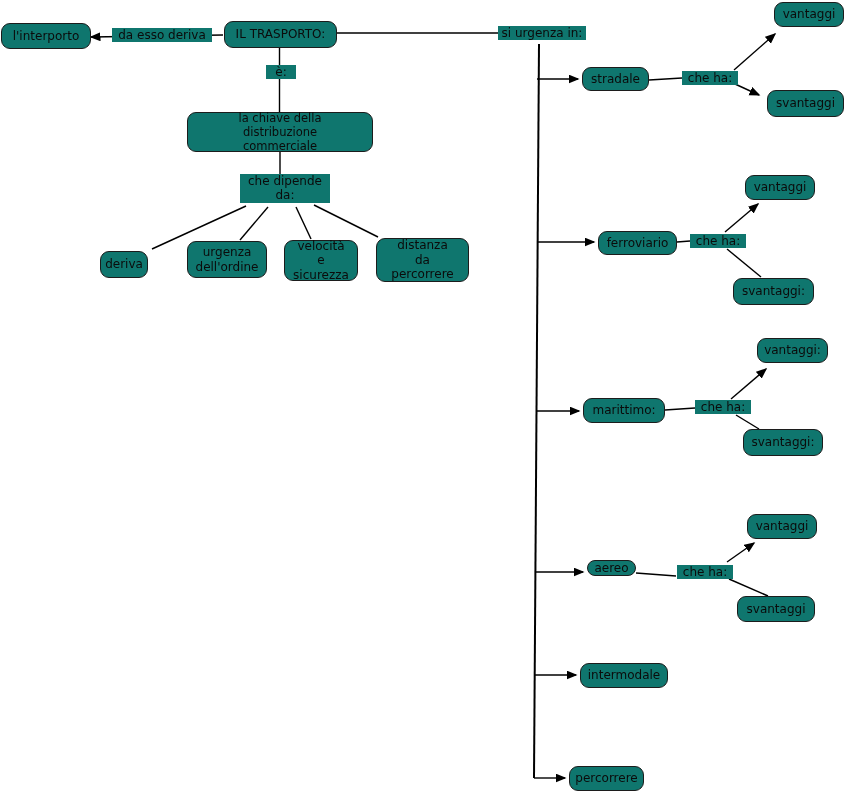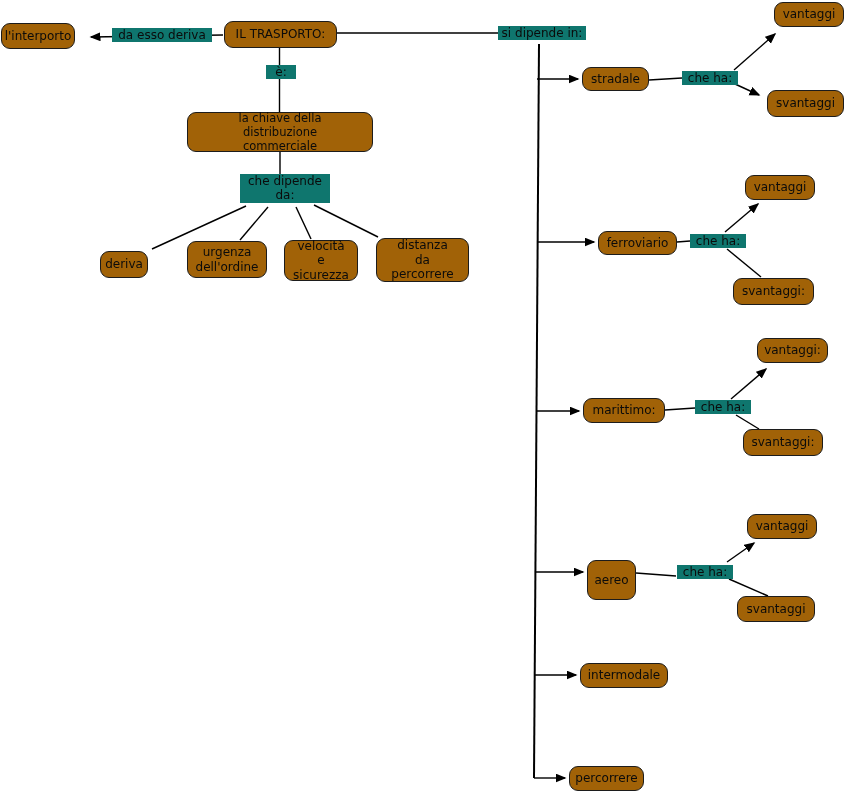--- a/index.html
+++ b/index.html
@@ -6,45 +6,45 @@
   #canvas{
     position:relative;
     width:845px;height:793px;
     background:#ffffff;
     font-family:"DejaVu Sans",sans-serif;
     overflow:hidden;
   }
   #svg-layer{position:absolute;left:0;top:0;width:845px;height:793px;}
   .node{
     position:absolute;box-sizing:border-box;
-    background:#a16207;border:1.4px solid #1c1c1c;border-radius:9px;
+    background:#0f766e;border:1.4px solid #1c1c1c;border-radius:9px;
     display:flex;align-items:center;justify-content:center;
     text-align:center;font-size:12px;line-height:1.22;color:#0b0b0b;
     padding:2px 20px;white-space:nowrap;
   }
   .node.multi{white-space:normal;}
   .lbl{
     position:absolute;background:#0f766e;color:#0b0b0b;
     font-size:12px;line-height:1.2;text-align:center;white-space:nowrap;
     padding:0 2px;
   }
   .lbl span{display:block;}
 
   
-  #n-interporto{left:1px;top:23px;width:74px;height:26px}
+  #n-interporto{left:1px;top:23px;width:90px;height:26px}
   #n-trasporto{left:224px;top:21px;width:113px;height:27px}
   #n-chiave{left:187px;top:112px;width:186px;height:40px;font-size:11.5px}
   #n-costo{left:100px;top:251px;width:48px;height:27px}
   #n-urgenza{left:187px;top:241px;width:80px;height:37px}
   #n-velocita{left:284px;top:240px;width:74px;height:41px}
   #n-distanza{left:376px;top:238px;width:93px;height:44px}
   #n-stradale{left:582px;top:67px;width:67px;height:24px}
   #n-ferroviario{left:598px;top:231px;width:79px;height:24px}
   #n-marittimo{left:583px;top:398px;width:82px;height:25px}
-  #n-aereo{left:587px;top:560px;width:49px;height:40px}
+  #n-aereo{left:587px;top:560px;width:49px;height:16px}
   #n-intermodale{left:580px;top:663px;width:88px;height:25px}
   #n-container{left:569px;top:766px;width:75px;height:25px}
   #n-v-str{left:774px;top:2px;width:70px;height:25px}
   #n-s-str{left:767px;top:90px;width:77px;height:27px}
   #n-v-fer{left:745px;top:175px;width:70px;height:25px}
   #n-s-fer{left:733px;top:278px;width:81px;height:27px}
   #n-v-mar{left:757px;top:338px;width:71px;height:25px}
   #n-s-mar{left:743px;top:429px;width:80px;height:27px}
   #n-v-aer{left:747px;top:514px;width:70px;height:25px}
   #n-s-aer{left:737px;top:596px;width:78px;height:26px}
@@ -110,21 +110,21 @@
       <line x1="729" y1="579" x2="768" y2="596"></line>
     </g>
   </svg>
 
   <div class="lbl" id="l-deriva">da esso deriva</div>
   <div class="lbl" id="l-e">è:</div>
   <div class="lbl" id="l-dipende">
     <span>che dipende</span>
     <span>da:</span>
   </div>
-  <div class="lbl" id="l-divide">si dipende in:</div>
+  <div class="lbl" id="l-divide">si urgenza in:</div>
   <div class="lbl" id="l-cheha-str">che ha:</div>
   <div class="lbl" id="l-cheha-fer">che ha:</div>
   <div class="lbl" id="l-cheha-mar">che ha:</div>
   <div class="lbl" id="l-cheha-aer">che ha:</div>
 
   <div class="node" id="n-interporto">l'interporto</div>
   <div class="node" id="n-trasporto">IL TRASPORTO:</div>
   <div class="node multi" id="n-chiave">la chiave della distribuzione commerciale</div>
   <div class="node" id="n-costo">deriva</div>
   <div class="node multi" id="n-urgenza">urgenza dell'ordine</div>

